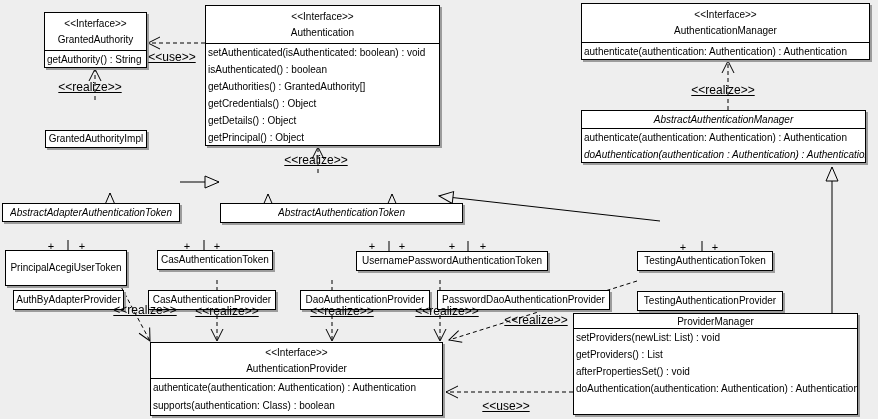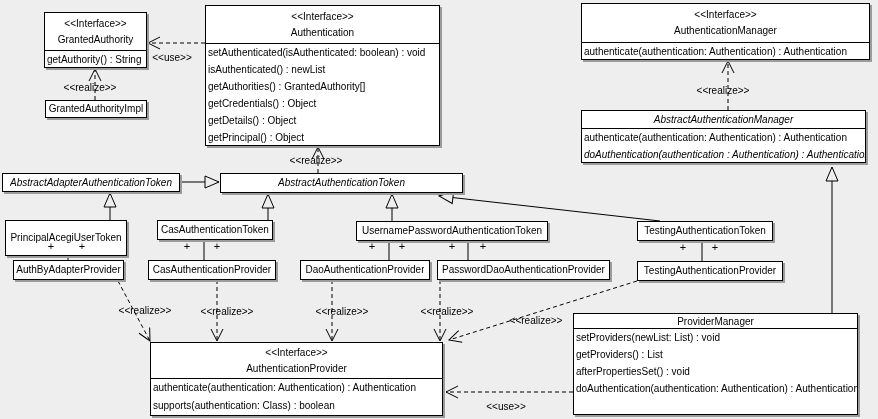--- a/index.html
+++ b/index.html
@@ -3,29 +3,29 @@
 <meta charset="utf-8">
 <style>
   html,body{margin:0;padding:0;background:#eeeeee;}
   .stage{position:relative;width:878px;height:419px;background:#eeeeee;
          font-family:"Liberation Sans",sans-serif;color:#000;overflow:hidden;}
   svg.wires{position:absolute;left:0;top:0;width:878px;height:419px;}
   line.solid{stroke:#000;stroke-width:1;}
   line.dash{stroke:#000;stroke-width:1;stroke-dasharray:4 3;}
   .box{position:absolute;background:#ffffff;border:1px solid #000;
        box-shadow:2px 2px 0 #9c9c9c;box-sizing:border-box;font-size:10px;}
-  .box.one{display:flex;align-items:center;justify-content:center;text-align:center;}
+  .box.one{display:flex;align-items:center;justify-content:center;text-align:center;margin-top:30px;}
   .hd{display:flex;flex-direction:column;justify-content:center;text-align:center;
       border-bottom:1px solid #000;overflow:hidden;}
   .st,.nm{white-space:nowrap;overflow:hidden;line-height:16px;}
   .it{font-style:italic;}
   .bd{overflow:hidden;}
   .m{height:17px;line-height:17px;padding:0 2px;white-space:nowrap;overflow:hidden;text-align:left;}
-  .elabel{position:absolute;transform:translate(-50%,-50%);font-size:10px;white-space:nowrap;
-          font-family:"Liberation Sans",sans-serif;}
+  .elabel{position:absolute;transform:translate(-50%,-50%);font-size:12px;white-space:nowrap;
+          font-family:"Liberation Sans",sans-serif;text-decoration:underline;}
   .plus{position:absolute;transform:translate(-50%,-50%);font-size:11px;
         font-family:"Liberation Sans",sans-serif;}
 </style>
 </head>
 <body>
 
 <div class="stage">
 
   <svg class="wires">
     <defs>
@@ -76,21 +76,21 @@
     <span class="nm">GrantedAuthorityImpl</span>
   </div>
 
   <div class="box" style="left:205px;top:5px;width:235px;height:141px">
     <div class="hd" style="height:37px">
       <div class="st">&lt;&lt;Interface&gt;&gt;</div>
       <div class="nm">Authentication</div>
     </div>
     <div class="bd">
       <div class="m">setAuthenticated(isAuthenticated: boolean) : void</div>
-      <div class="m">isAuthenticated() : newList</div>
+      <div class="m">isAuthenticated() : boolean</div>
       <div class="m">getAuthorities() : GrantedAuthority[]</div>
       <div class="m">getCredentials() : Object</div>
       <div class="m">getDetails() : Object</div>
       <div class="m">getPrincipal() : Object</div>
     </div>
   </div>
 
   <div class="box" style="left:581px;top:3px;width:289px;height:57px">
     <div class="hd" style="height:38px">
       <div class="st">&lt;&lt;Interface&gt;&gt;</div>

